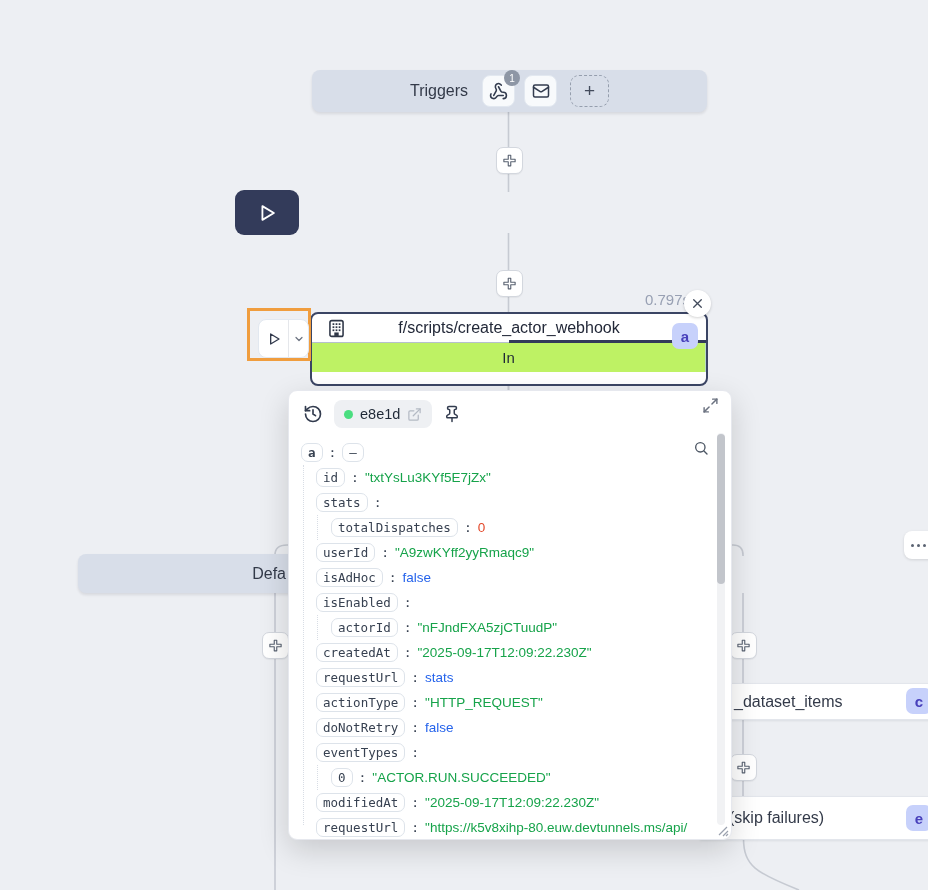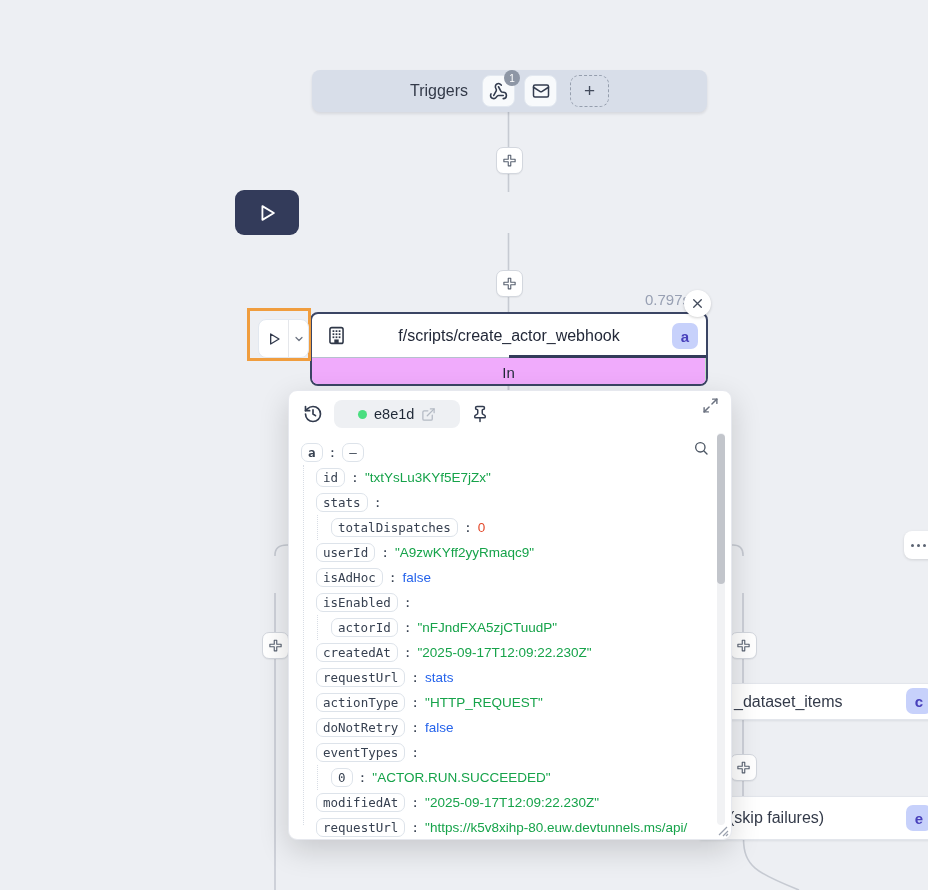--- a/index.html
+++ b/index.html
@@ -24,29 +24,29 @@
   .duration{position:absolute;left:600px;top:291px;width:90px;text-align:right;font-size:15px;color:#98a0b3;z-index:1;}
   .close-btn{position:absolute;left:684px;top:290px;width:27px;height:27px;border-radius:50%;background:#fff;
             box-shadow:0 1px 3px rgba(0,0,0,.18);display:flex;align-items:center;justify-content:center;z-index:3;cursor:pointer;}
   .orange-box{position:absolute;left:247px;top:308px;width:64px;height:53px;border:3px solid #f09d3e;z-index:2;
             box-sizing:border-box;}
   .run-split{position:absolute;left:8px;top:8px;width:49px;height:37px;background:#fff;border:1px solid #e2e8f0;
             border-radius:8px;display:flex;align-items:stretch;overflow:hidden;}
   .run-split .half{display:flex;align-items:center;justify-content:center;cursor:pointer;}
   .script-node{position:absolute;left:310px;top:312px;width:398px;height:74px;border:2px solid #3b4564;
             border-radius:8px;background:#fff;box-sizing:border-box;z-index:1;overflow:hidden;}
-  .script-title{height:43px;display:flex;align-items:center;position:relative;}
+  .script-title{height:28px;display:flex;align-items:center;position:relative;}
   .script-title .title{position:absolute;left:0;right:0;text-align:center;font-size:16px;color:#222838;}
-  .script-tabs{height:29px;background:#f0abfc;border-top:1px solid #b6c0cd;display:flex;position:relative;}
+  .script-tabs{height:29px;background:#bef264;border-top:1px solid #b6c0cd;display:flex;position:relative;}
   .script-tabs .tab{flex:1;display:flex;align-items:center;justify-content:center;font-size:15px;color:#1f2937;cursor:pointer;}
   .tab-active-bar{position:absolute;left:50%;right:0;top:-3px;height:3px;background:#333b5a;}
   .popup{position:absolute;left:288px;top:390px;width:442px;height:448px;background:#fff;border:1px solid #e6e8ee;
             border-radius:9px;box-shadow:0 10px 30px rgba(0,0,0,.16);z-index:5;overflow:hidden;}
   .pop-header{position:absolute;left:14px;top:9px;display:flex;align-items:center;gap:11px;}
-  .run-pill{display:flex;align-items:center;gap:7px;background:#eef0f3;border-radius:8px;height:28px;padding:0 24px;cursor:pointer;}
+  .run-pill{display:flex;align-items:center;gap:7px;background:#eef0f3;border-radius:8px;height:28px;padding:0 10px;cursor:pointer;}
   .run-dot{width:9px;height:9px;border-radius:50%;background:#4ade80;}
   .run-id{font-size:14.5px;color:#1f2937;}
   .jrows{position:absolute;left:12px;top:49px;right:26px;height:399px;overflow:hidden;}
   .jrow{display:flex;align-items:center;height:25px;white-space:nowrap;}
   .kpill{border:1px solid #dde3ea;border-radius:7px;padding:0 6px;font-family:"DejaVu Sans Mono",monospace;
             font-size:12.5px;color:#374151;background:#fff;line-height:17px;cursor:pointer;}
   .kpill.root{font-weight:700;}
   .jcolon{margin:0 6px;color:#374151;font-family:"DejaVu Sans Mono",monospace;font-size:13px;}
   .jval{font-size:13.5px;font-family:"Liberation Sans",sans-serif;}
   .jval.string{color:#16a34a}.jval.number{color:#e3492b}.jval.boolean{color:#2563eb}
@@ -158,20 +158,23 @@
       </svg>
       <span class="title">f/scripts/create_actor_webhook</span>
       <span class="node-badge" style="right:8px;top:9px;position:absolute;">a</span>
     </div>
     <div class="script-tabs">
       <span class="tab-active-bar"></span>
       <span class="tab" style="border-right:1px solid #b9ddc3;">In</span>
     </div>
   </div>
 
+  <div class="bar-node" style="left:78px;top:554px;width:212px;height:39px;justify-content:flex-end;border-radius:8px 0 0 8px;">
+    <span style="margin-right:4px;">Defa</span>
+  </div>
   <div class="plus-btn" style="left:262px;top:632px;">
     <svg width="15" height="15" viewBox="0 0 24 24" fill="#fff" stroke="#5a6372" stroke-width="1.8" stroke-linejoin="round">
         <path d="M10 3.5h4v6.5H21v4h-7V20.5h-4V14H3v-4h7z"></path>
       </svg>
   </div>
 
   <div class="edge-box">
       <i></i>
       <i></i>
       <i></i>

